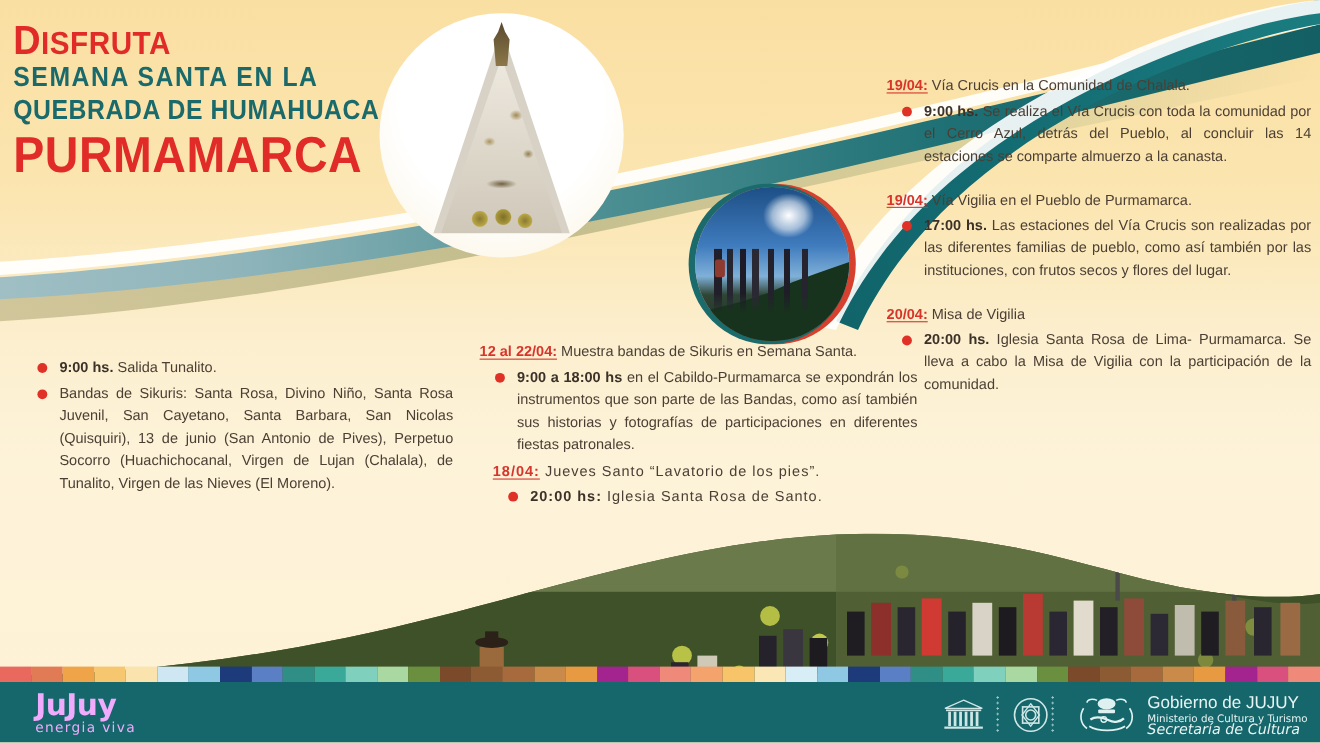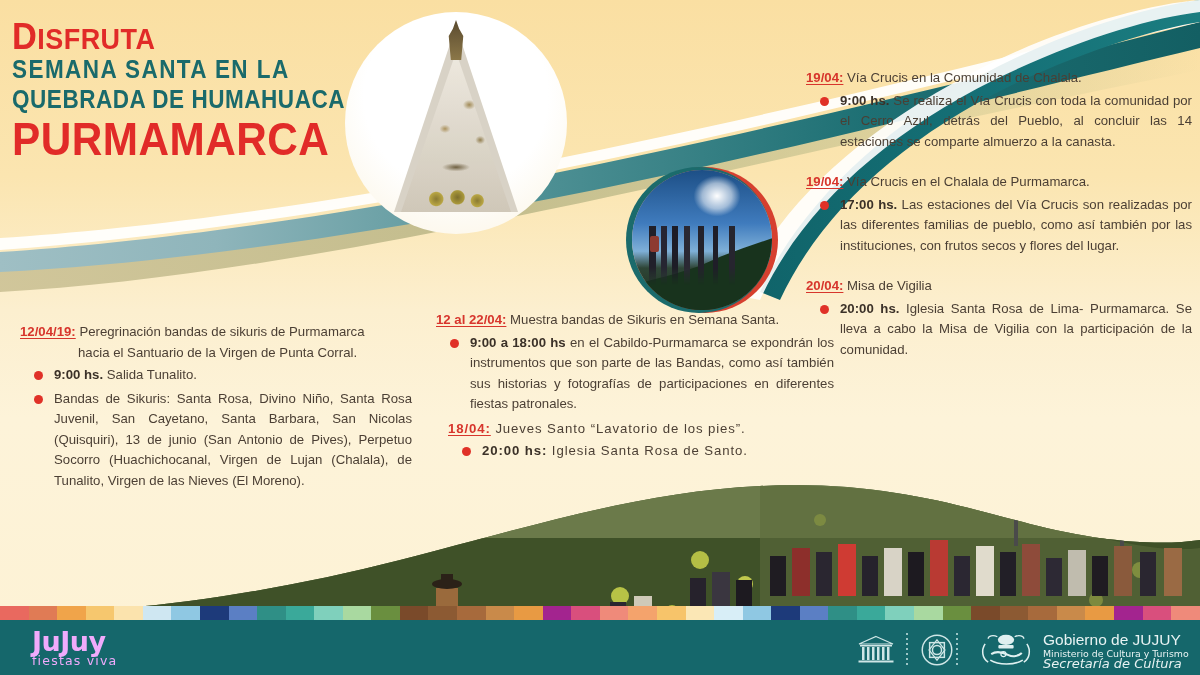--- a/index.html
+++ b/index.html
@@ -281,25 +281,20 @@
 
   <div class="photo-pilgrims">
     <div class="pilg-sun"></div>
     <div class="pilg-ridge"></div>
     <div class="pilg-people"></div>
     <div class="pilg-red"></div>
   </div>
 
   <div class="col col-left">
     <div class="entry">
-      <div class="entry-head">
-        <span class="date">12/04/19:</span>
-        <span class="htext">Peregrinación bandas de sikuris de Purmamarca</span>
-        <span class="head-cont">hacia el Santuario de la Virgen de Punta Corral.</span>
-      </div>
       <ul class="bullets">
         <li>
           <span class="dot"></span>
           <b>9:00 hs.</b><span> Salida Tunalito.</span>
         </li>
         <li class="just">
           <span class="dot"></span>
           <span>Bandas de Sikuris: Santa Rosa, Divino Niño, Santa Rosa Juvenil, San Cayetano, Santa Barbara, San Nicolas (Quisquiri), 13 de junio (San Antonio de Pives), Perpetuo Socorro (Huachichocanal, Virgen de Lujan (Chalala), de Tunalito, Virgen de las Nieves (El Moreno).</span>
         </li>
       </ul>
@@ -344,21 +339,21 @@
         <li class="just">
           <span class="dot"></span>
           <b>9:00 hs.</b><span> Se realiza el Vía Crucis con toda la comunidad por el Cerro Azul, detrás del Pueblo, al concluir las 14 estaciones se comparte almuerzo a la canasta.</span>
         </li>
       </ul>
     </div>
 
     <div class="entry gap-lg">
       <div class="entry-head">
         <span class="date">19/04:</span>
-        <span class="htext">Vía Crucis en el Chalala de Purmamarca.</span>
+        <span class="htext">Vía Vigilia en el Pueblo de Purmamarca.</span>
       </div>
       <ul class="bullets">
         <li class="just">
           <span class="dot"></span>
           <b>17:00 hs.</b><span> Las estaciones del Vía Crucis son realizadas por las diferentes familias de pueblo, como así también por las instituciones, con frutos secos y flores del lugar.</span>
         </li>
       </ul>
     </div>
 
     <div class="entry">
@@ -417,21 +412,21 @@
       <i style="background: rgb(232, 154, 67); width: 28.5714px;"></i>
       <i style="background: rgb(163, 36, 143); width: 28.5714px;"></i>
       <i style="background: rgb(217, 79, 125); width: 28.5714px;"></i>
       <i style="background: rgb(239, 138, 122); width: 28.5714px;"></i>
     </div>
 
   <div class="footer">
 
     <div class="jujuy-logo">
       <div class="jujuy-main">JuJuy</div>
-      <div class="jujuy-sub">fiestas viva</div>
+      <div class="jujuy-sub">energia viva</div>
     </div>
 
 
     <svg class="unesco" viewBox="0 0 80 60">
       <polygon points="40,3 74,18 6,18" fill="none" stroke="#cfe6e6" stroke-width="2.4"></polygon>
       <rect x="8" y="20" width="64" height="3" fill="#cfe6e6"></rect>
       <g fill="#cfe6e6">
         <rect x="12" y="24" width="5" height="26"></rect>
           <rect x="22" y="24" width="5" height="26"></rect>
         <rect x="32" y="24" width="5" height="26"></rect>

